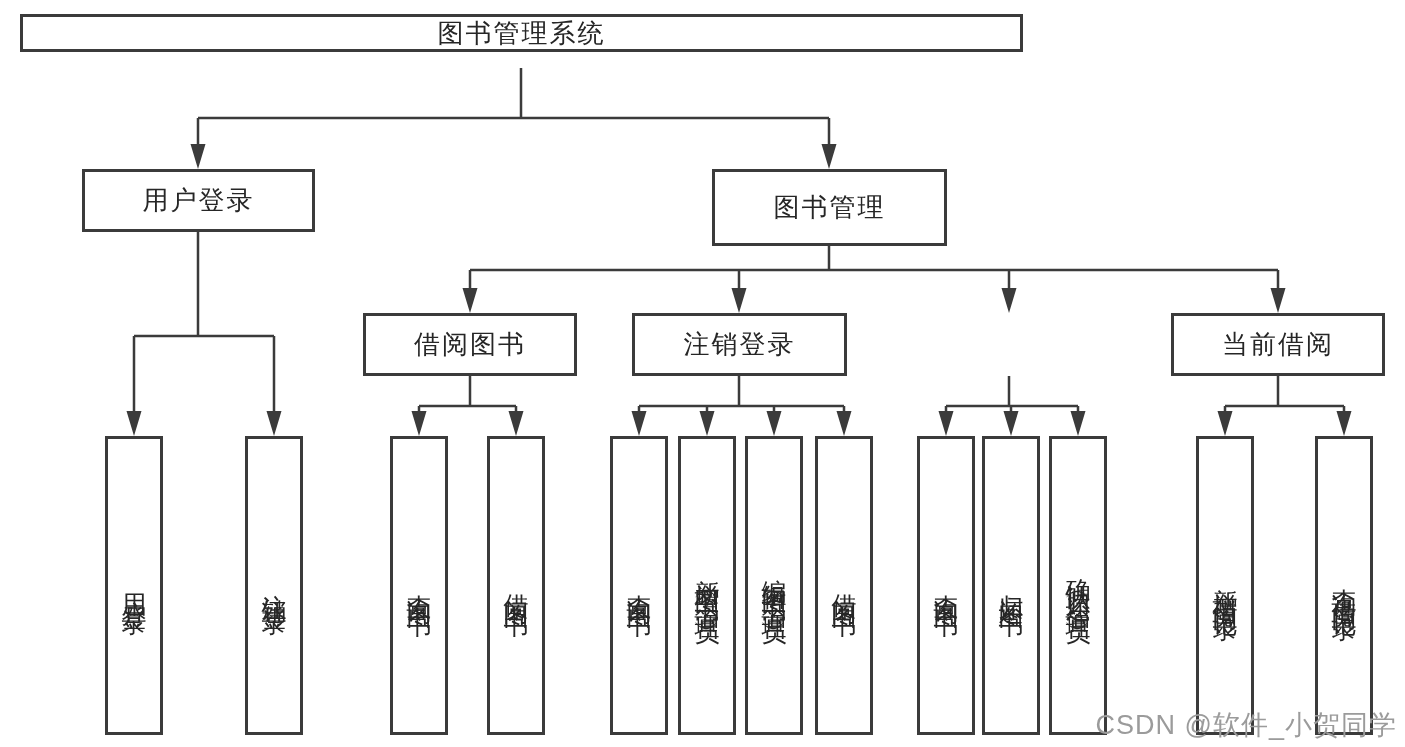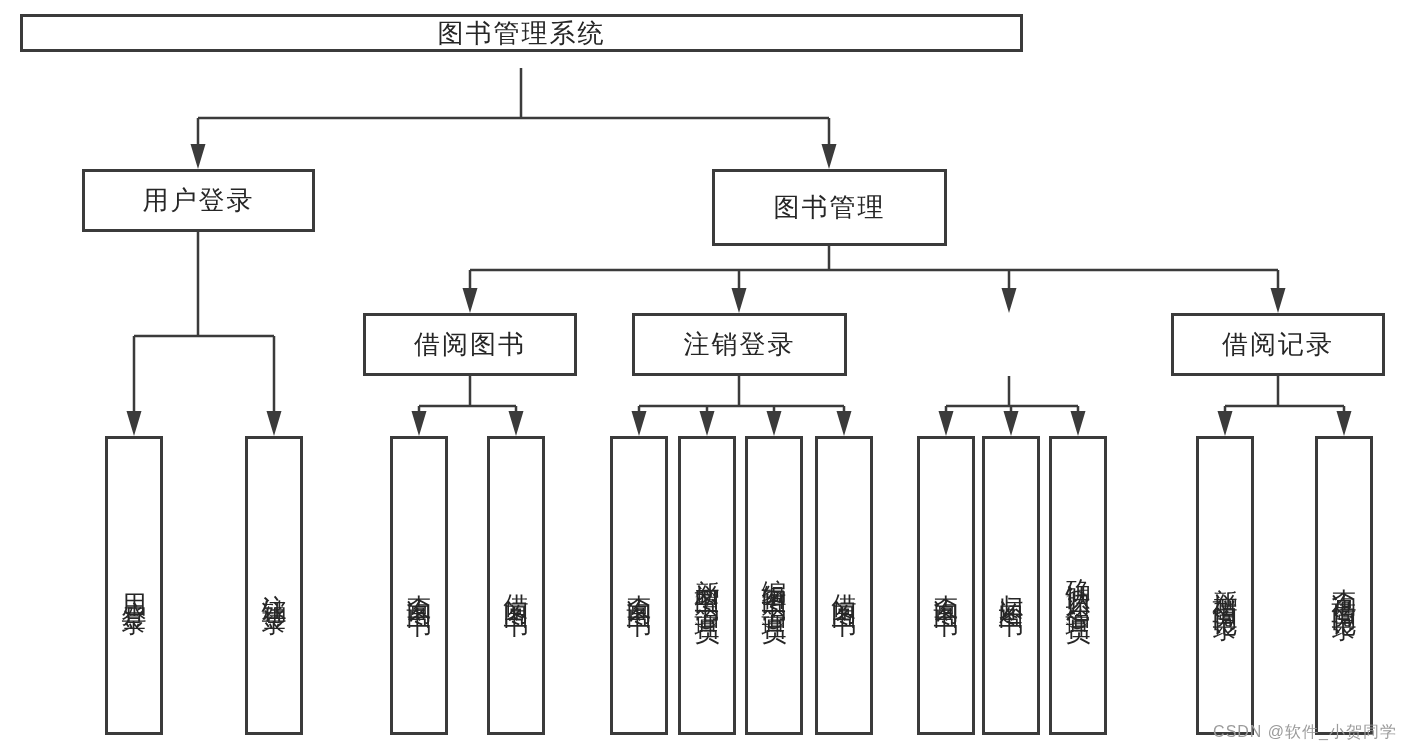--- a/index.html
+++ b/index.html
@@ -37,21 +37,21 @@
     text-orientation: mixed;
     font-size: 25px;
     line-height: 1;
     letter-spacing: 6px;
     color: var(--text, #262626);
   }
   .watermark {
     position: absolute;
     right: 8px;
     bottom: 4px;
-    font-size: 16px;
+    font-size: 27px;
     letter-spacing: 1px;
     color: var(--watermark, #9b9b9b);
     z-index: 3;
   }
 </style>
 </head>
 <body>
 
 <div class="canvas">
 
@@ -104,21 +104,21 @@
     <span class="hlabel">图书管理</span>
   </div>
 
   <div class="box" style="left:363px;top:313px;width:214px;height:63px">
     <span class="hlabel">借阅图书</span>
   </div>
   <div class="box" style="left:632px;top:313px;width:215px;height:63px">
     <span class="hlabel">注销登录</span>
   </div>
   <div class="box" style="left:1171px;top:313px;width:214px;height:63px">
-    <span class="hlabel">借阅记录</span>
+    <span class="hlabel">当前借阅</span>
   </div>
 
   <div class="box" style="left:105px;top:436px;width:58px;height:299px">
     <span class="vlabel">用户登录</span>
   </div>
   <div class="box" style="left:245px;top:436px;width:58px;height:299px">
     <span class="vlabel">注销登录</span>
   </div>
   <div class="box" style="left:390px;top:436px;width:58px;height:299px">
     <span class="vlabel">查询图书</span>

